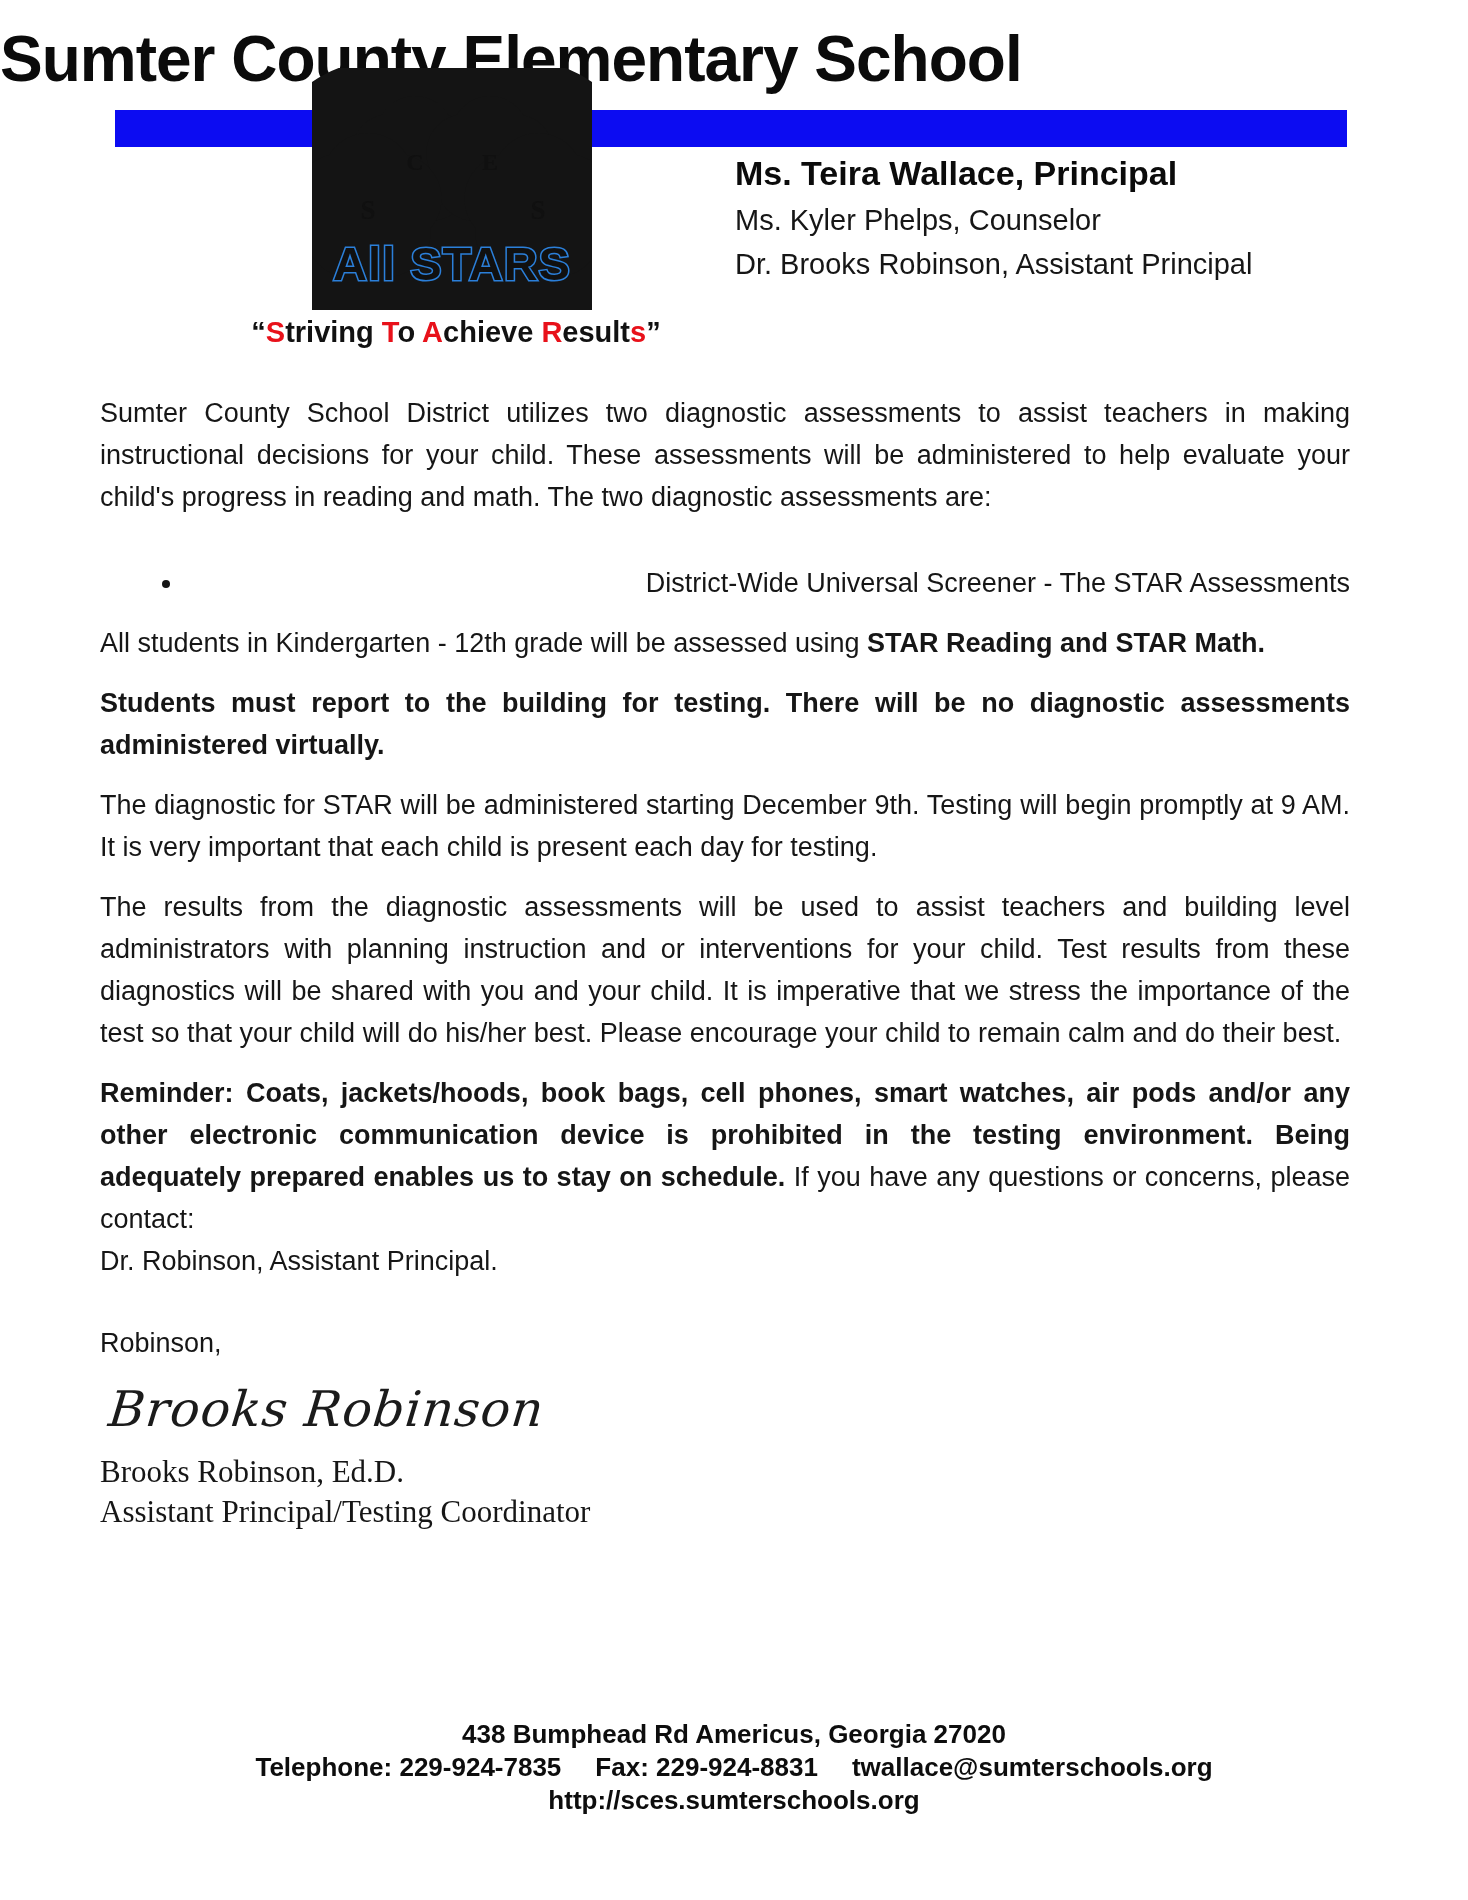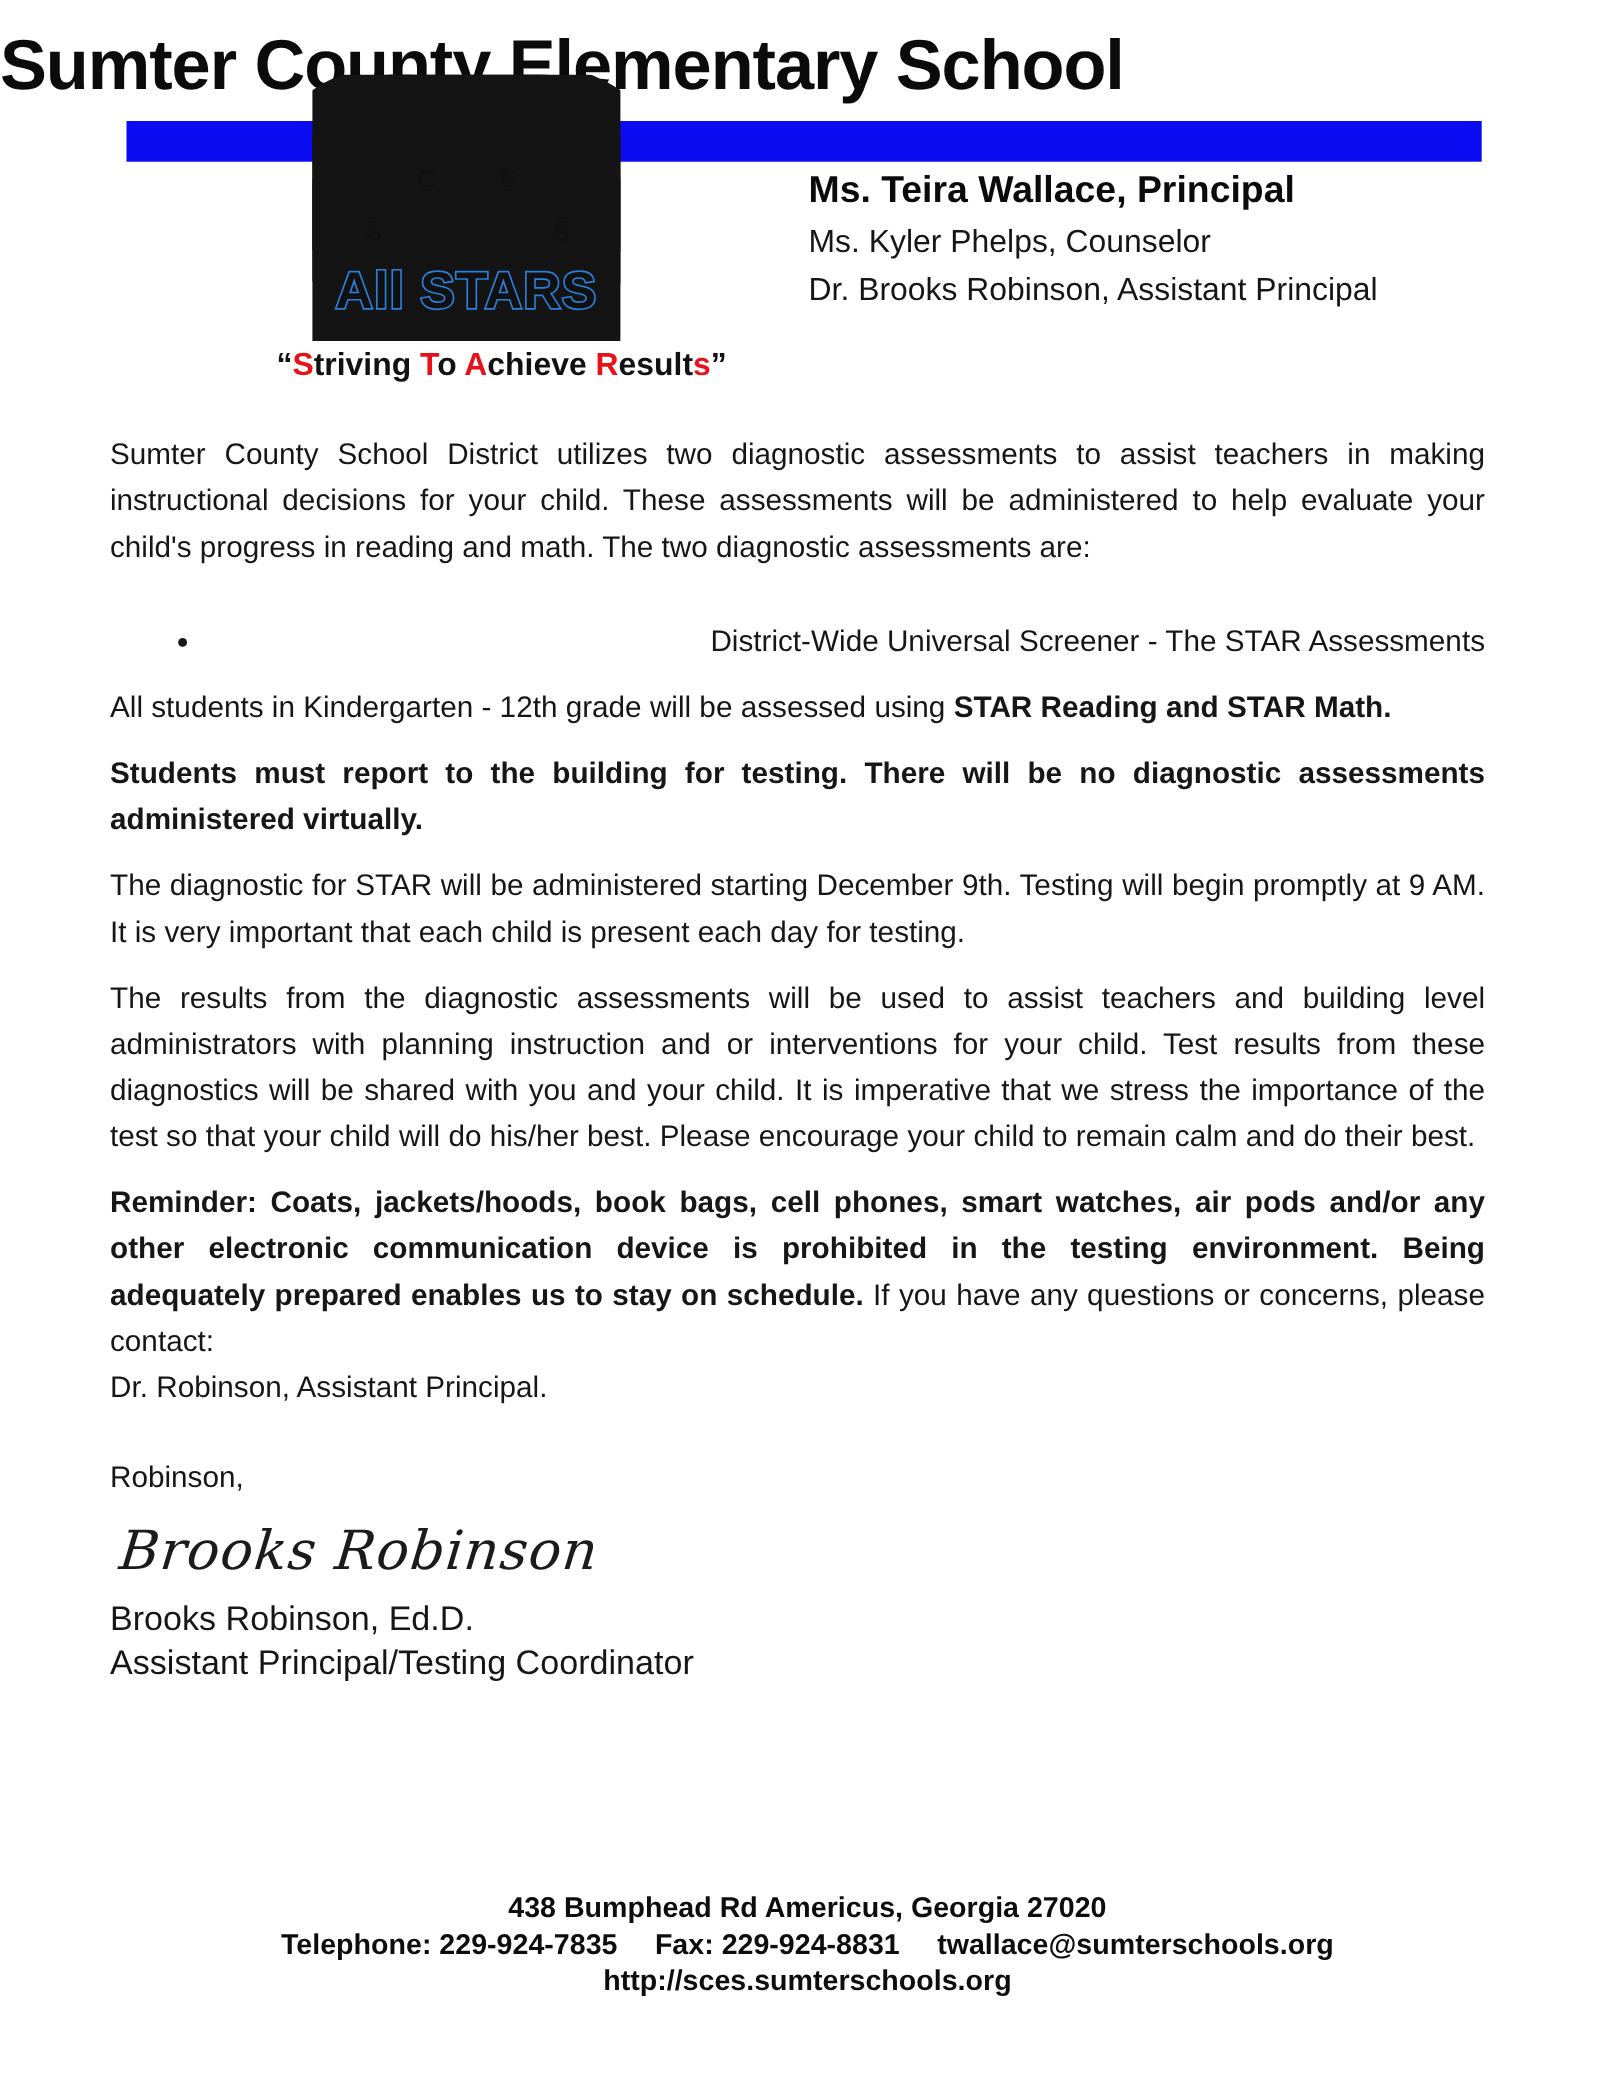--- a/index.html
+++ b/index.html
@@ -9,21 +9,21 @@
   }
   
   .school-name{
     position:absolute;top:22px;left:0;width:1468px;margin:0;
     font-size:64px;font-weight:bold;color:#0b0b0b;
     letter-spacing:-1px;
   }
   .blue-bar{
     position:absolute;left:115px;top:110px;width:1232px;height:37px;
   }
-  .logo-wrap{position:absolute;left:284px;top:68px;width:280px;height:242px;}
+  .logo-wrap{position:absolute;left:312px;top:68px;width:280px;height:242px;}
   .motto{
     position:absolute;left:210px;top:300px;width:460px;margin:16px;
     text-align:center;font-size:29px;font-weight:bold;color:#111;
   }
   .motto .red{color:#e8111a;}
   .staff{position:absolute;left:735px;top:154px;}
   .staff-principal{font-size:34px;font-weight:bold;color:#0b0b0b;margin:0;}
   .staff-line{font-size:29px;color:#161616;margin:11px 0 0 0;}
   
   .letter-body{
@@ -34,21 +34,21 @@
   .letter-body ul{margin:0 0 18px 0;padding-left:85px;list-style:disc;}
   .letter-body li{text-align:right;margin-top:44px;}
   .bold{font-weight:bold;}
   .closing{margin-top:40px !important;}
   .signature-script{
     font-family:"DejaVu Serif",serif;font-style:italic;
     font-size:49px;line-height:56px;color:#1b1b1b;
     transform:skewX(-6deg);transform-origin:left bottom;
     margin:18px 0 0 6px;letter-spacing:1px;width:fit-content;
   }
-  .signer{font-family:Liberation Sans, sans-serif;font-size:31px;line-height:40px;margin-top:14px;text-align:left;}
+  .signer{font-family:Liberation Serif, serif;font-size:31px;line-height:40px;margin-top:14px;text-align:left;}
   
   .footer{
     position:absolute;left:0;top:1718px;width:1468px;
     text-align:center;font-weight:bold;font-size:26px;line-height:33px;color:#0d0d0d;
   }
   .footer-contacts{display:flex;justify-content:center;gap:34px;}
   
   .logo-letter{font-family:"Liberation Serif",serif;font-weight:bold;fill:#101010;}
   .logo-banner{
     font-family:"Liberation Sans",sans-serif;font-weight:bold;fill:#101010;

